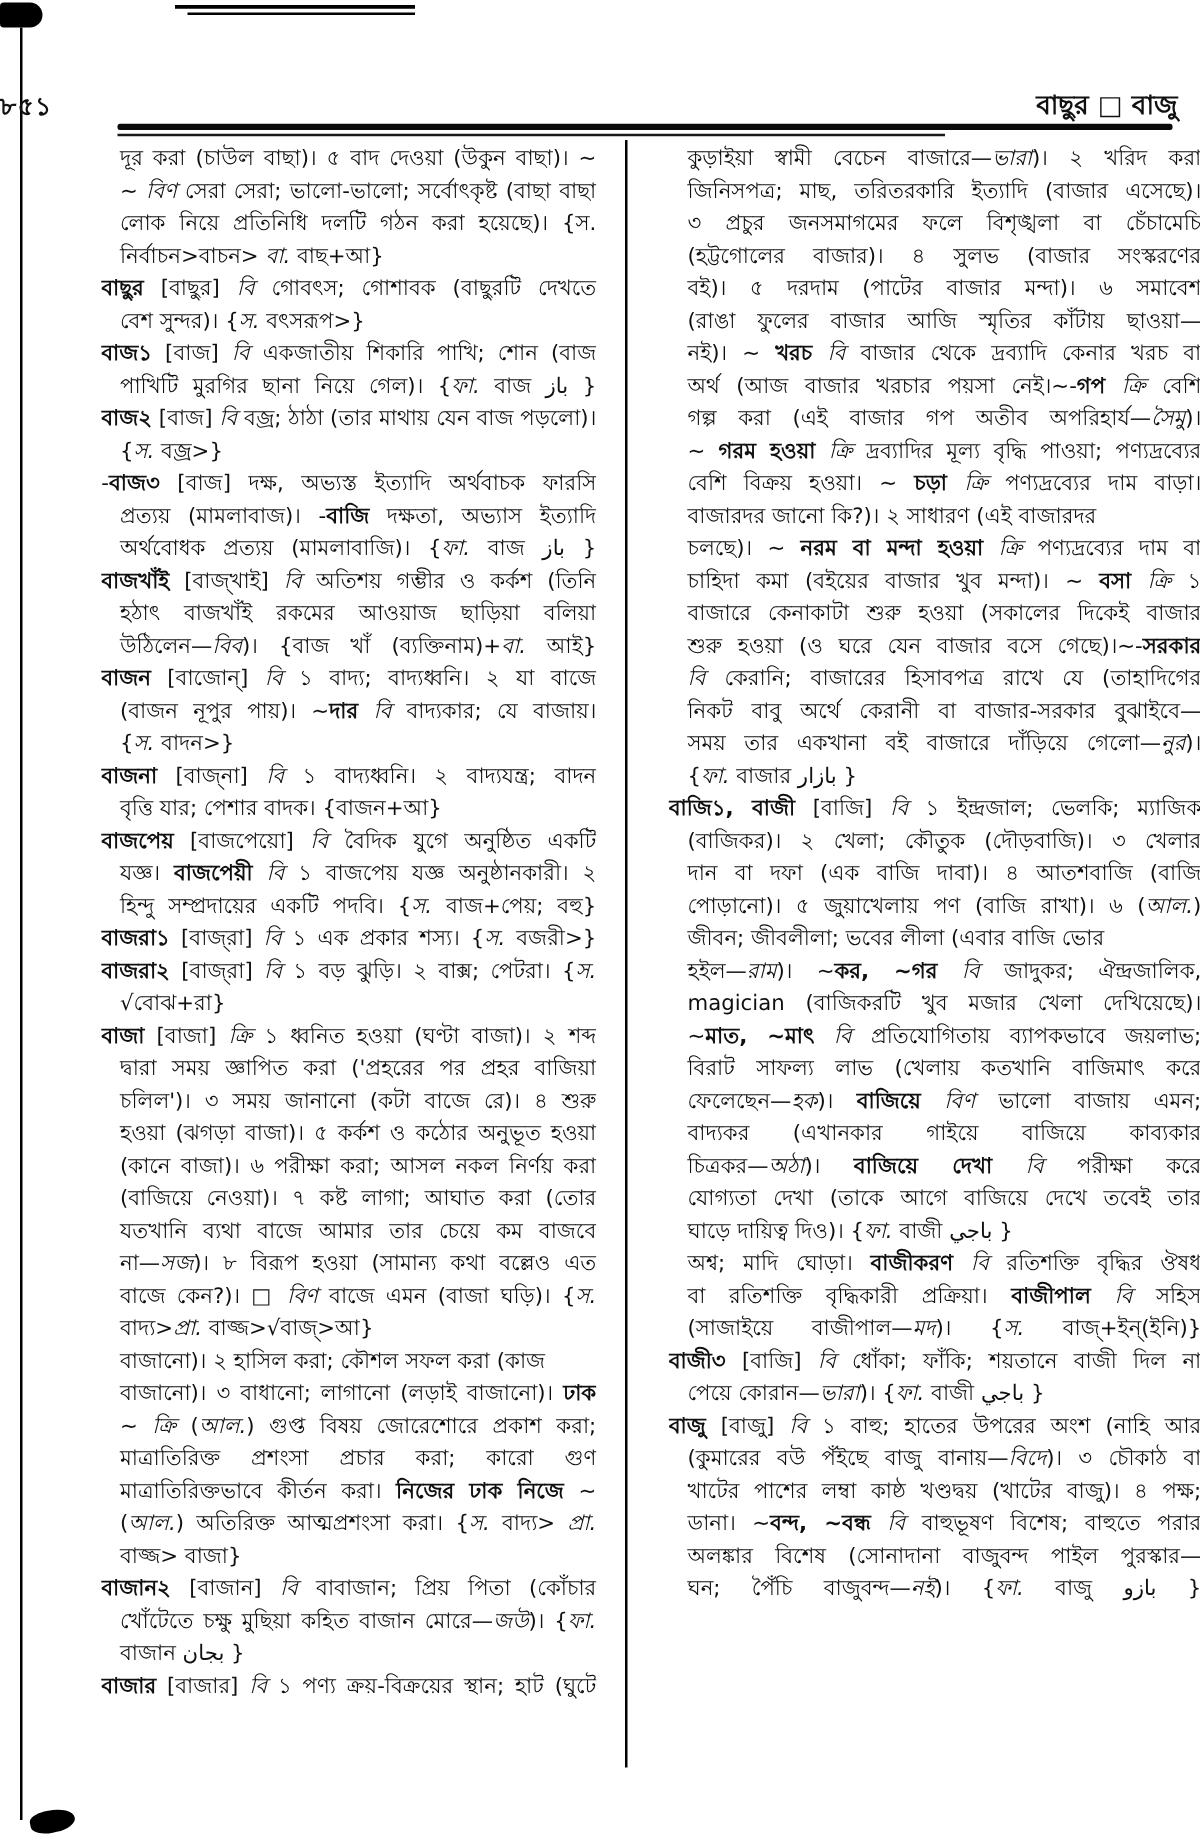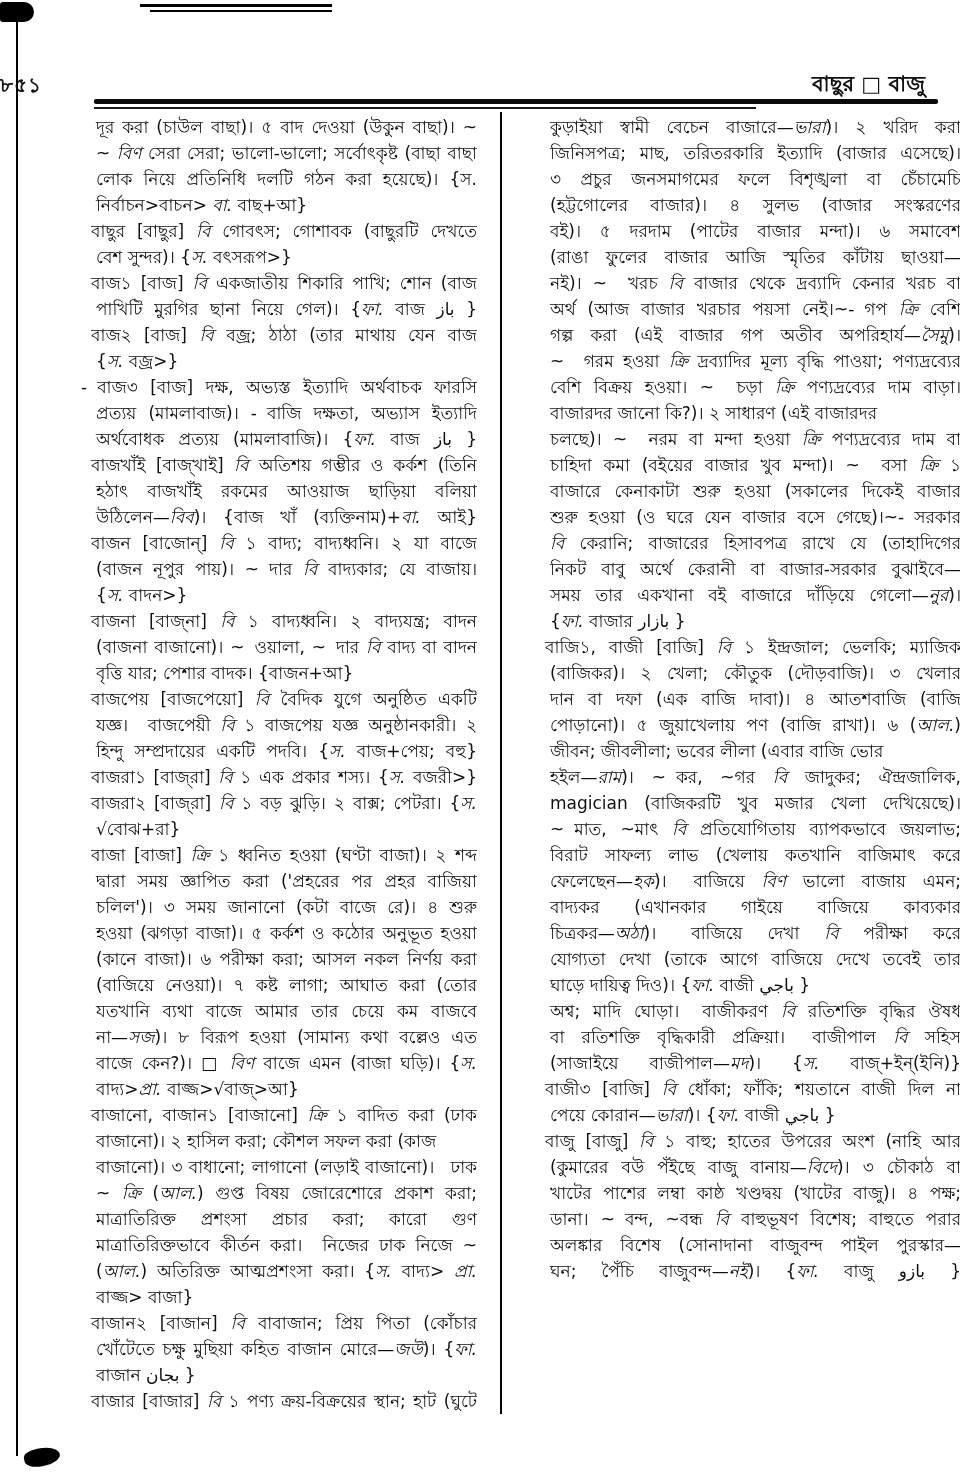--- a/index.html
+++ b/index.html
@@ -7,41 +7,41 @@
     width:960px;height:1473px;position:relative;background:#ffffff;
     font-family:"DejaVu Sans","Liberation Sans",sans-serif;color:#101010;
     overflow:hidden;
   }
   
   .page-number{
     position:absolute;top:70px;left:0;width:960px;text-align:left;
     font-size:20px;font-weight:bold;letter-spacing:1px;
   }
   .guide-words{
-    position:absolute;top:68px;right:35px;font-size:21px;font-weight:bold;
+    position:absolute;top:68px;right:18px;font-size:21px;font-weight:bold;
   }
   .rule-heavy{position:absolute;left:94px;top:99px;width:844px;height:5px;background:#0a0a0a;border-radius:2px;}
   .rule-thin{position:absolute;left:94px;top:107px;width:662px;height:2px;background:#1a1a1a;}
   .top-fragment-a{position:absolute;left:140px;top:4px;width:192px;height:3px;background:#000;}
   .top-fragment-b{position:absolute;left:150px;top:10px;width:182px;height:2px;background:#000;}
   
   .blot-tl{position:absolute;left:0px;top:2px;width:34px;height:20px;background:#000;border-radius:3px 10px 10px 3px;}
   .edge-line{position:absolute;left:16px;top:22px;width:2px;height:1434px;background:#000;}
   .blot-bl{position:absolute;left:24px;top:1448px;width:36px;height:18px;background:#000;border-radius:40% 60% 50% 50%;transform:rotate(-12deg);}
   
   .col-divider{position:absolute;left:500px;top:112px;width:2px;height:1302px;background:#000;}
   .column{
     position:absolute;top:114px;font-size:17px;line-height:26px;
   }
   .column.left{left:81px;width:396px;}
   .column.right{left:535px;width:426px;}
   .line{height:26px;overflow:hidden;padding-left:15px;white-space:nowrap;}
   .line.entry{padding-left:0;}
   .line.j{white-space:normal;text-align:justify;text-align-last:justify;}
-  .line b{font-weight:normal;margin-left:10px;}
+  .line b{font-weight:bold;}
   .line i{font-style:italic;}
 </style>
 </head>
 <body>
 
 <div class="blot-tl"></div>
 <div class="edge-line"></div>
 <div class="blot-bl"></div>
 <div class="top-fragment-a"></div>
 <div class="top-fragment-b"></div>
@@ -66,39 +66,37 @@
     <div class="line entry j">-<b>বাজ৩</b> [বাজ] দক্ষ, অভ্যস্ত ইত্যাদি অর্থবাচক ফারসি</div>
     <div class="line j">প্রত্যয় (মামলাবাজ)। -<b>বাজি</b> দক্ষতা, অভ্যাস ইত্যাদি</div>
     <div class="line j">অর্থবোধক প্রত্যয় (মামলাবাজি)। {<i>ফা.</i> বাজ باز }</div>
     <div class="line entry j"><b>বাজখাঁই</b> [বাজ্‌খাই] <i>বি</i> অতিশয় গম্ভীর ও কর্কশ (তিনি</div>
     <div class="line j">হঠাৎ বাজখাঁই রকমের আওয়াজ ছাড়িয়া বলিয়া</div>
     <div class="line j">উঠিলেন—<i>বিব</i>)। {বাজ খাঁ (ব্যক্তিনাম)+<i>বা.</i> আই}</div>
     <div class="line entry j"><b>বাজন</b> [বাজোন্] <i>বি</i> ১ বাদ্য; বাদ্যধ্বনি। ২ যা বাজে</div>
     <div class="line j">(বাজন নূপুর পায়)। ~<b>দার</b> <i>বি</i> বাদ্যকার; যে বাজায়।</div>
     <div class="line">{<i>স.</i> বাদন&gt;}</div>
     <div class="line entry j"><b>বাজনা</b> [বাজ্‌না] <i>বি</i> ১ বাদ্যধ্বনি। ২ বাদ্যযন্ত্র; বাদন</div>
-    <div class="line j">(বাজনা বাজানো)। ~<b>ওয়ালা</b>, ~<b>দার</b> <i>বি</i> বাদ্য বা বাদন</div>
     <div class="line">বৃত্তি যার; পেশার বাদক। {বাজন+আ}</div>
     <div class="line entry j"><b>বাজপেয়</b> [বাজপেয়ো] <i>বি</i> বৈদিক যুগে অনুষ্ঠিত একটি</div>
     <div class="line j">যজ্ঞ। <b>বাজপেয়ী</b> <i>বি</i> ১ বাজপেয় যজ্ঞ অনুষ্ঠানকারী। ২</div>
     <div class="line j">হিন্দু সম্প্রদায়ের একটি পদবি। {<i>স.</i> বাজ+পেয়; বহু}</div>
     <div class="line entry j"><b>বাজরা১</b> [বাজ্‌রা] <i>বি</i> ১ এক প্রকার শস্য। {<i>স.</i> বজরী&gt;}</div>
     <div class="line entry j"><b>বাজরা২</b> [বাজ্‌রা] <i>বি</i> ১ বড় ঝুড়ি। ২ বাক্স; পেটরা। {<i>স.</i></div>
     <div class="line">√বোঝ+রা}</div>
     <div class="line entry j"><b>বাজা</b> [বাজা] <i>ক্রি</i> ১ ধ্বনিত হওয়া (ঘণ্টা বাজা)। ২ শব্দ</div>
     <div class="line j">দ্বারা সময় জ্ঞাপিত করা ('প্রহরের পর প্রহর বাজিয়া</div>
     <div class="line j">চলিল')। ৩ সময় জানানো (কটা বাজে রে)। ৪ শুরু</div>
     <div class="line j">হওয়া (ঝগড়া বাজা)। ৫ কর্কশ ও কঠোর অনুভূত হওয়া</div>
     <div class="line j">(কানে বাজা)। ৬ পরীক্ষা করা; আসল নকল নির্ণয় করা</div>
     <div class="line j">(বাজিয়ে নেওয়া)। ৭ কষ্ট লাগা; আঘাত করা (তোর</div>
     <div class="line j">যতখানি ব্যথা বাজে আমার তার চেয়ে কম বাজবে</div>
     <div class="line j">না—<i>সজ</i>)। ৮ বিরূপ হওয়া (সামান্য কথা বল্লেও এত</div>
     <div class="line j">বাজে কেন?)। □ <i>বিণ</i> বাজে এমন (বাজা ঘড়ি)। {<i>স.</i></div>
     <div class="line">বাদ্য&gt;<i>প্রা.</i> বাজ্জ&gt;√বাজ্&gt;আ}</div>
-    <div class="line entry j"><b>বাজানো, বাজান১</b> [বাজানো] <i>ক্রি</i> ১ বাদিত করা (ঢাক</div>
     <div class="line">বাজানো)। ২ হাসিল করা; কৌশল সফল করা (কাজ</div>
     <div class="line j">বাজানো)। ৩ বাধানো; লাগানো (লড়াই বাজানো)। <b>ঢাক</b></div>
     <div class="line j">~ <i>ক্রি</i> (<i>আল.</i>) গুপ্ত বিষয় জোরেশোরে প্রকাশ করা;</div>
     <div class="line j">মাত্রাতিরিক্ত প্রশংসা প্রচার করা; কারো গুণ</div>
     <div class="line j">মাত্রাতিরিক্তভাবে কীর্তন করা। <b>নিজের ঢাক নিজে</b> ~</div>
     <div class="line j">(<i>আল.</i>) অতিরিক্ত আত্মপ্রশংসা করা। {<i>স.</i> বাদ্য&gt; <i>প্রা.</i></div>
     <div class="line">বাজ্জ&gt; বাজা}</div>
     <div class="line entry j"><b>বাজান২</b> [বাজান] <i>বি</i> বাবাজান; প্রিয় পিতা (কোঁচার</div>
     <div class="line j">খোঁটেতে চক্ষু মুছিয়া কহিত বাজান মোরে—<i>জউ</i>)। {<i>ফা.</i></div>
     <div class="line">বাজান بجان }</div>

